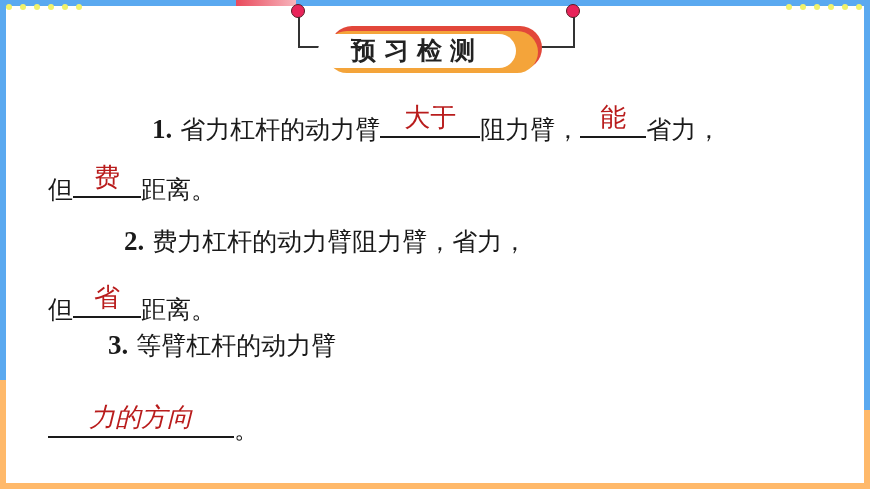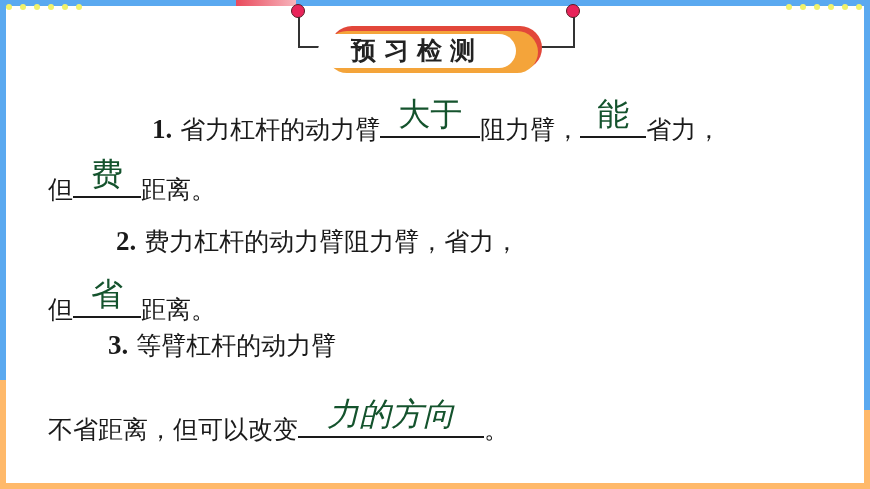--- a/index.html
+++ b/index.html
@@ -16,21 +16,21 @@
   .header { position:absolute; left:290px; top:0; width:295px; height:80px; }
   .pin { position:absolute; width:14px; height:14px; border-radius:50%; background:#e8245a; border:1.5px solid #5a1a24; box-sizing:border-box; }
   .line { position:absolute; background:#333; }
   .bubble-back { position:absolute; left:40px; top:26px; width:212px; height:44px; border-radius:22px; background:#e2473a; }
   .bubble { position:absolute; left:36px; top:31px; width:212px; height:42px; border-radius:21px; background:#f4a43a; }
   .bubble-inner { position:absolute; left:28px; top:34px; width:198px; height:34px; border-radius:17px; background:#ffffff; display:flex; justify-content:center; }
   .bubble-title { font-family:"DejaVu Serif", serif; font-size:25px; font-weight:bold; letter-spacing:8px; color:#222; }
   .line-text { position:absolute; font-size:25px; color:#1a1a1a; white-space:nowrap; line-height:1; }
   .num { font-weight:bold; font-family:"Liberation Serif", serif; font-size:27px; }
   .blank { display:inline-block; position:relative; border-bottom:2px solid #1a1a1a; text-align:center; vertical-align:baseline; height:28px; }
-  .ans { position:absolute; left:0; right:0; bottom:6px; color:#14532d; font-family:"DejaVu Sans", sans-serif; font-size:32px; text-align:center; }
+  .ans { position:absolute; left:0; right:0; bottom:6px; color:#b91c1c; font-family:"DejaVu Sans", sans-serif; font-size:26px; text-align:center; }
 </style>
 </head>
 <body>
 
 <div class="frame-top"></div>
 <div class="frame-top-pink"></div>
 <div class="frame-left-blue"></div>
 <div class="frame-left-orange"></div>
 <div class="frame-right-blue"></div>
 <div class="frame-right-orange"></div>
@@ -68,27 +68,27 @@
 </div>
 
 <div class="line-text" style="left:108px; top:108px;margin-left:44px;">
   <span class="num">1.</span>
   <span>省力杠杆的动力臂</span><span class="blank" style="width:100px;"><span class="ans">大于</span></span><span>阻力臂，</span><span class="blank" style="width:66px;"><span class="ans">能</span></span><span>省力，</span>
 </div>
 <div class="line-text" style="left:48px; top:168px;">
   <span>但</span><span class="blank" style="width:68px;"><span class="ans">费</span></span><span>距离。</span>
 </div>
 
-<div class="line-text" style="left:116px; top:228px;">
+<div class="line-text" style="left:124px; top:228px;">
   <span class="num">2.</span>
   <span>费力杠杆的动力臂</span><span>阻力臂，</span><span>省力，</span>
 </div>
 <div class="line-text" style="left:48px; top:288px;">
   <span>但</span><span class="blank" style="width:68px;"><span class="ans">省</span></span><span>距离。</span>
 </div>
 
 <div class="line-text" style="left:108px; top:332px;">
   <span class="num">3.</span>
   <span>等臂杠杆的动力臂</span>
 </div>
 <div class="line-text" style="left:48px; top:408px;">
-  <span>不省距离，但可以改变</span><span class="blank" style="width:186px;font-style:italic;"><span class="ans">力的方向</span></span><span>。</span>
+  <span class="blank" style="width:186px;font-style:italic;"><span class="ans">力的方向</span></span><span>。</span>
 </div>
 
 </body></html>

